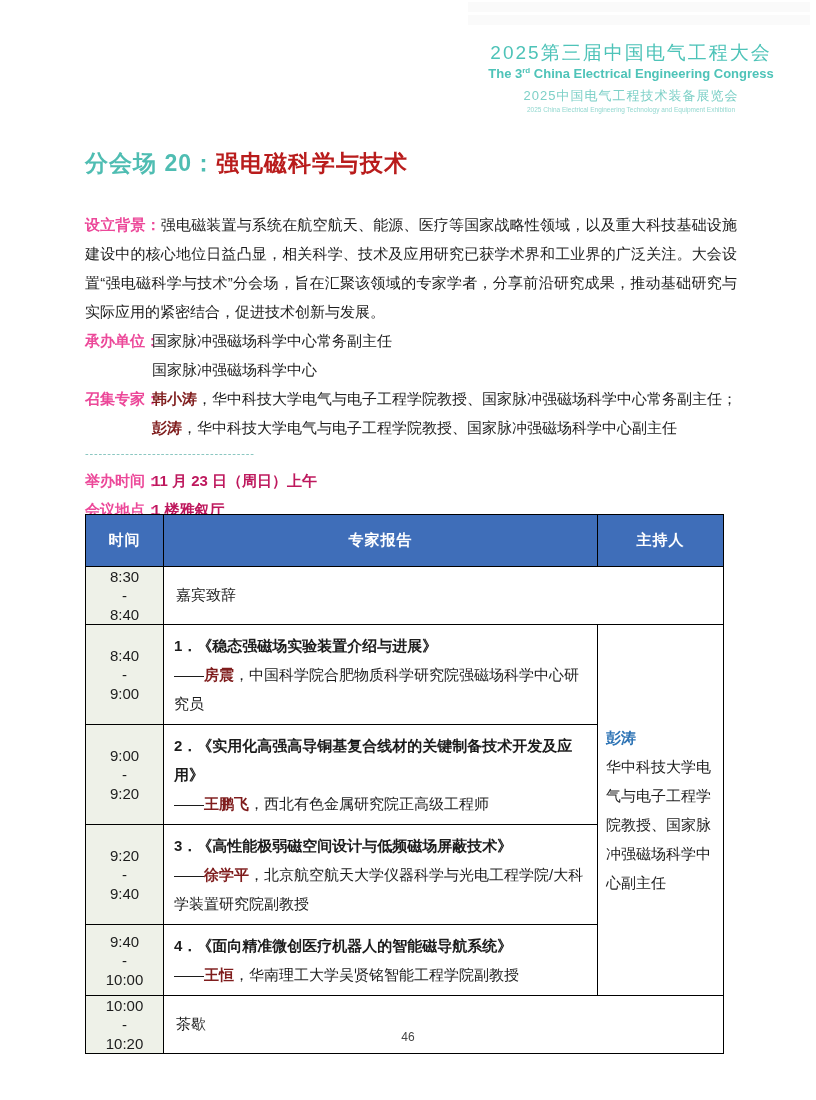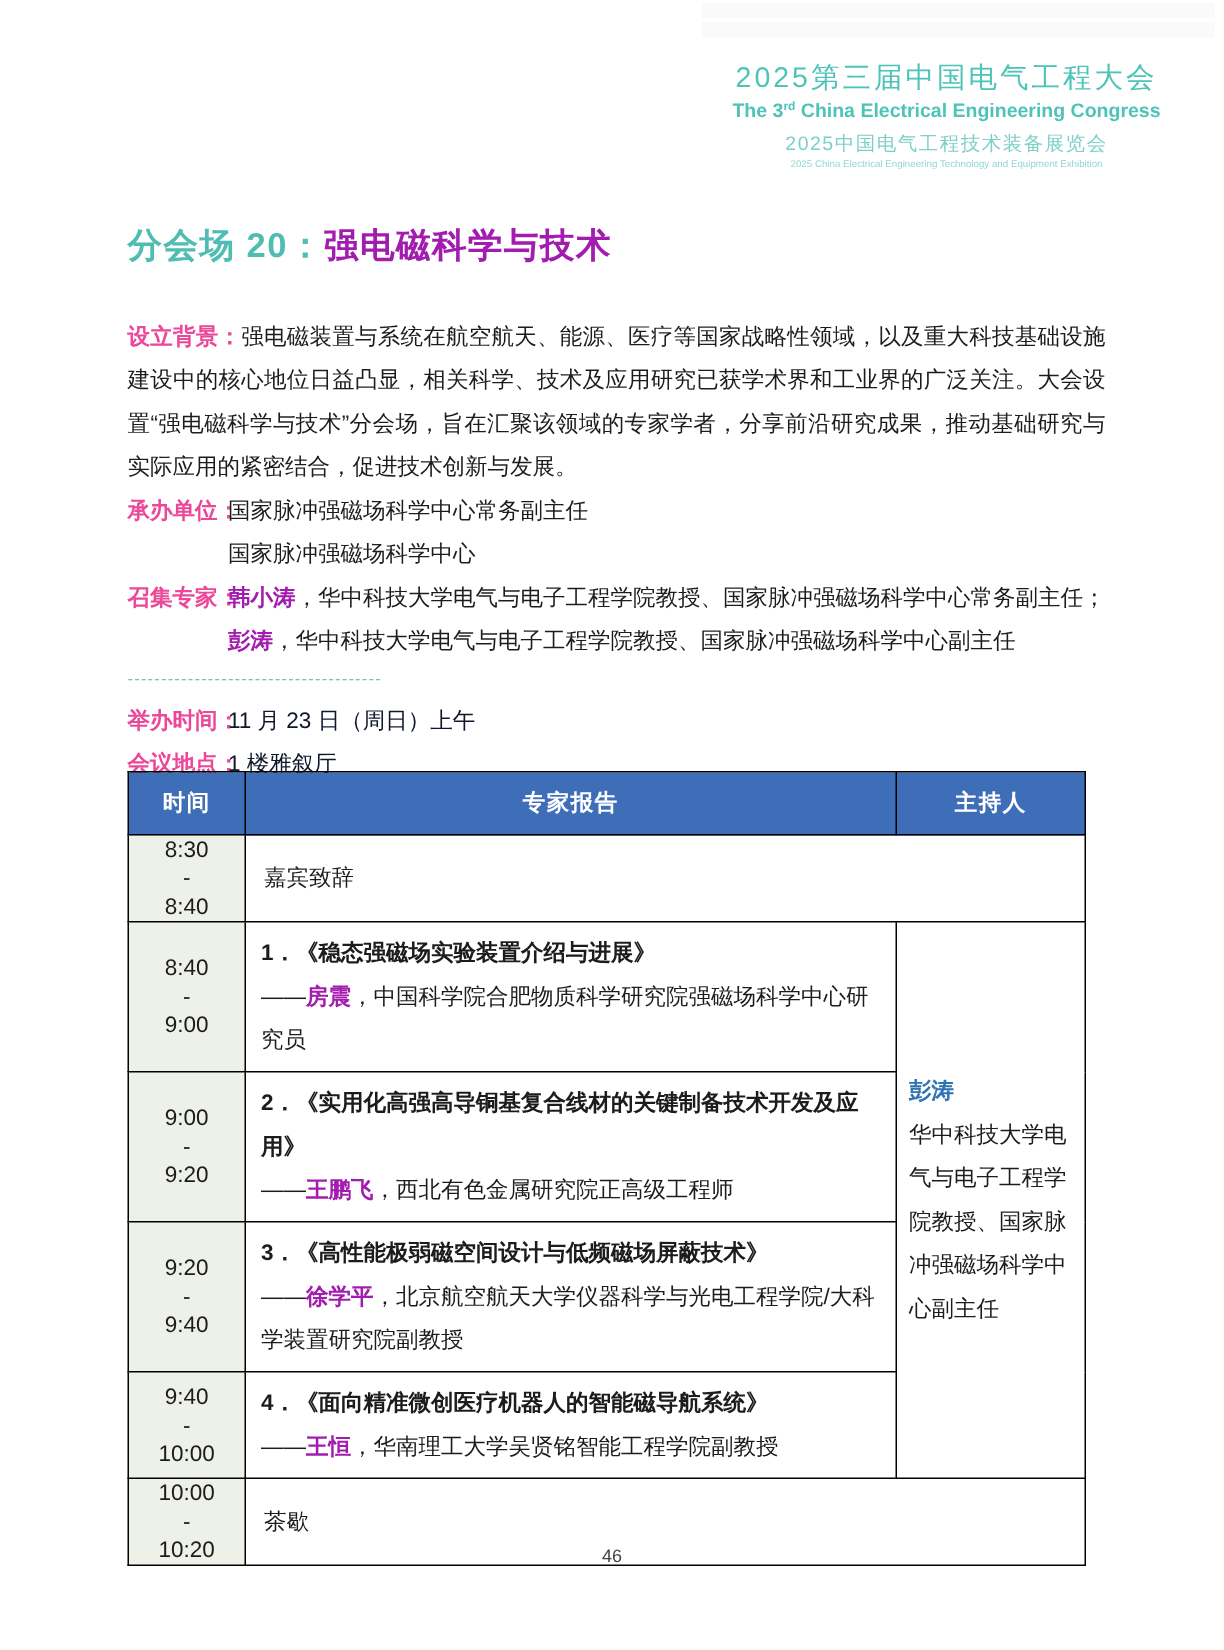--- a/index.html
+++ b/index.html
@@ -61,39 +61,39 @@
   
   .title {
     position: absolute;
     left: 85px;
     top: 148px;
     font-size: 23px;
     font-weight: bold;
     letter-spacing: 1px;
   }
   .title .t-teal { color: #4fbdb2; }
-  .title .t-navy { color: #a21caf; }
+  .title .t-navy { color: #b91c1c; }
 
   
   .content {
     position: absolute;
     left: 85px;
     top: 210px;
     width: 652px;
     font-size: 15px;
     line-height: 29px;
     color: #1c1c1c;
   }
   .label { color: #ec4899; font-weight: bold; }
   .bg-para { text-align: justify; }
   .info-line { white-space: nowrap; }
   .info-line .label { display: inline-block; width: 67px; }
   .indent { padding-left: 67px; }
-  .p-name { color: #a21caf; font-weight: bold; }
-  .navy-bold { color: #0f172a; font-weight: normal; margin-top: 20px; }
+  .p-name { color: #7f1d1d; font-weight: bold; }
+  .navy-bold { color: #be185d; font-weight: bold; margin-top: 20px; }
 
   .dashes {
     color: #7bbfb9;
     font-size: 11px;
     letter-spacing: 0.8px;
     line-height: 17px;
     margin: 3px 0 4px 0;
     white-space: nowrap;
   }
 
@@ -110,21 +110,21 @@
     color: #1c1c1c;
   }
   .schedule th, .schedule td {
     border: 1px solid #000;
     vertical-align: middle;
   }
   .schedule thead th {
     background: #3f6eb9;
     color: #ffffff;
     font-weight: bold;
-    height: 42px;
+    height: 52px;
     text-align: center;
     letter-spacing: 1px;
   }
   td.time {
     background: #eef1e8;
     text-align: center;
     line-height: 19px;
     font-size: 15px;
   }
   td.cell-span { padding-left: 12px; }

